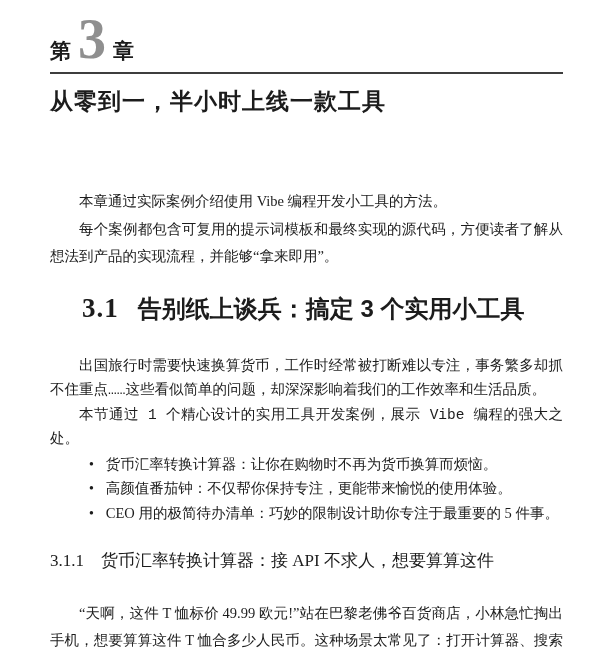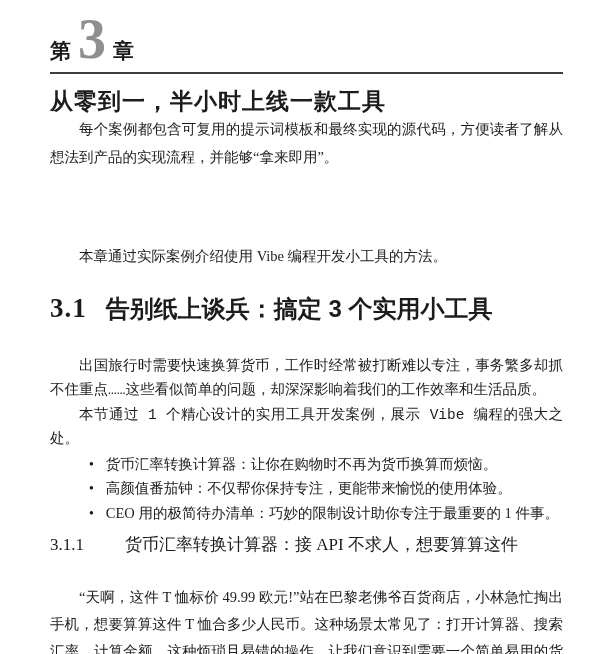--- a/index.html
+++ b/index.html
@@ -44,41 +44,41 @@
   p.intro-p1 { margin-top:72px; }
   p.sec-p    { line-height:24.5px;font-family:Liberation Mono, monospace; }
   p.sec-p1   { margin-top:30px; }
   p.final-p  { margin-top:27px; line-height:27px; }
 
   
   .sec-head { display:flex; align-items:baseline; margin-top:22px; }
   .sec-num {
     font-family:"Liberation Serif","DejaVu Serif",serif;
     font-weight:bold; font-size:27px; line-height:30px;
-    letter-spacing:1px; margin-right:19px;
+    letter-spacing:1px; margin-right:19px;margin-left:32px;
   }
   .sec-title {
     font-family:"Liberation Sans","DejaVu Sans",sans-serif;
     font-weight:bold; font-size:24px; line-height:30px;
   }
 
   
   ul.tool-list { list-style:none; margin:0; padding:0; }
   ul.tool-list li {
     display:flex; align-items:center;
     font-size:14.5px; line-height:24.5px;
     padding-left:39px;
   }
   .bullet {
     font-size:8px; margin-right:12px; flex:none;
     color:#1c1c1c;
   }
 
   
-  .subsec-head { display:flex; align-items:baseline; margin-top:8px;gap:24px; }
+  .subsec-head { display:flex; align-items:baseline; margin-top:24px; }
   .subsec-num {
     font-size:17px; line-height:24px; margin-right:17px;
     font-weight:normal;
   }
   .subsec-title { font-size:17px; line-height:24px; font-weight:normal; }
 </style>
 </head>
 <body>
 
 <div class="page">
@@ -86,43 +86,43 @@
   <div class="chapter-row">
     <span class="chapter-han">第</span>
     <span class="chapter-num">3</span>
     <span class="chapter-han">章</span>
   </div>
 
   <hr class="rule">
 
   <h1 class="chapter-title">从零到一，半小时上线一款工具</h1>
 
+  <p class="body intro-p1">本章通过实际案例介绍使用 Vibe 编程开发小工具的方法。</p>
   <p class="body">每个案例都包含可复用的提示词模板和最终实现的源代码，方便读者了解从想法到产品的实现流程，并能够“拿来即用”。</p>
-  <p class="body intro-p1">本章通过实际案例介绍使用 Vibe 编程开发小工具的方法。</p>
 
   <h2 class="sec-head">
     <span class="sec-num">3.1</span>
     <span class="sec-title">告别纸上谈兵：搞定 3 个实用小工具</span>
   </h2>
 
   <p class="body sec-p sec-p1">出国旅行时需要快速换算货币，工作时经常被打断难以专注，事务繁多却抓不住重点……这些看似简单的问题，却深深影响着我们的工作效率和生活品质。</p>
   <p class="body sec-p">本节通过 1 个精心设计的实用工具开发案例，展示 Vibe 编程的强大之处。</p>
 
   <ul class="tool-list">
     <li>
       <span class="bullet">●</span>
       <span>货币汇率转换计算器：让你在购物时不再为货币换算而烦恼。</span>
     </li>
     <li>
       <span class="bullet">●</span>
       <span>高颜值番茄钟：不仅帮你保持专注，更能带来愉悦的使用体验。</span>
     </li>
     <li>
       <span class="bullet">●</span>
-      <span>CEO 用的极简待办清单：巧妙的限制设计助你专注于最重要的 1 件事。</span>
+      <span>CEO 用的极简待办清单：巧妙的限制设计助你专注于最重要的 5 件事。</span>
     </li>
   </ul>
 
   <h3 class="subsec-head">
     <span class="subsec-num">3.1.1</span>
     <span class="subsec-title">货币汇率转换计算器：接 API 不求人，想要算算这件</span>
   </h3>
 
   <p class="body final-p">“天啊，这件 T 恤标价 49.99 欧元!”站在巴黎老佛爷百货商店，小林急忙掏出手机，想要算算这件 T 恤合多少人民币。这种场景太常见了：打开计算器、搜索汇率、计算金额。这种烦琐且易错的操作，让我们意识到需要一个简单易用的货币汇率转换</p>
 

